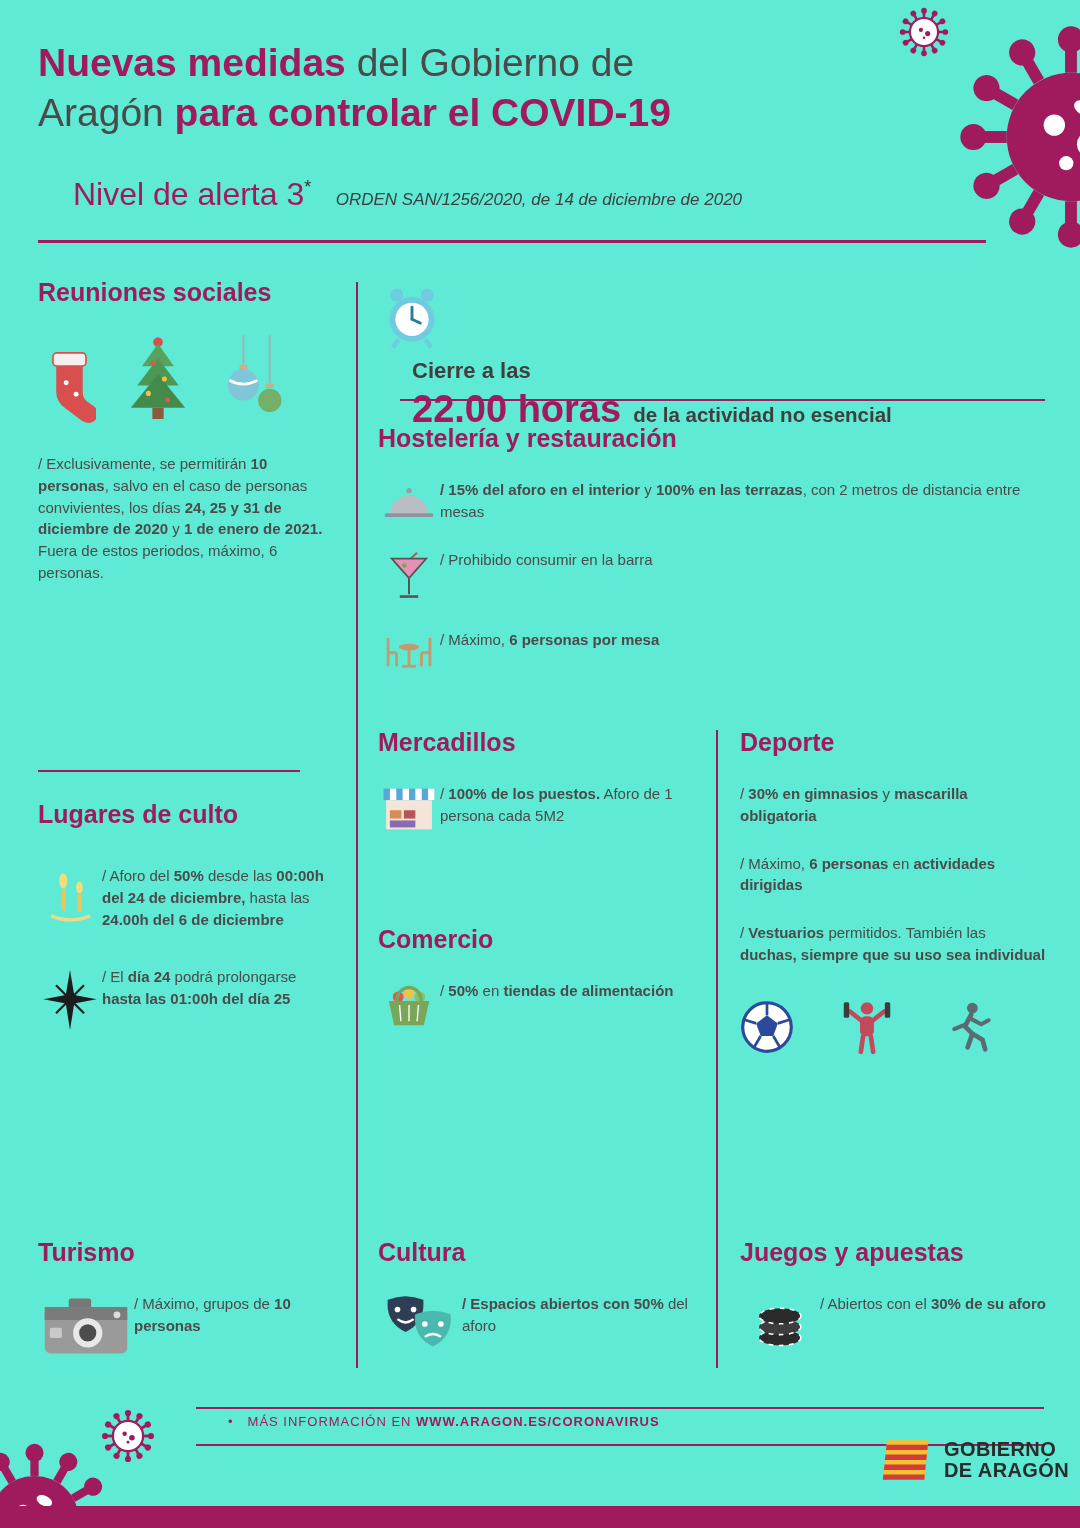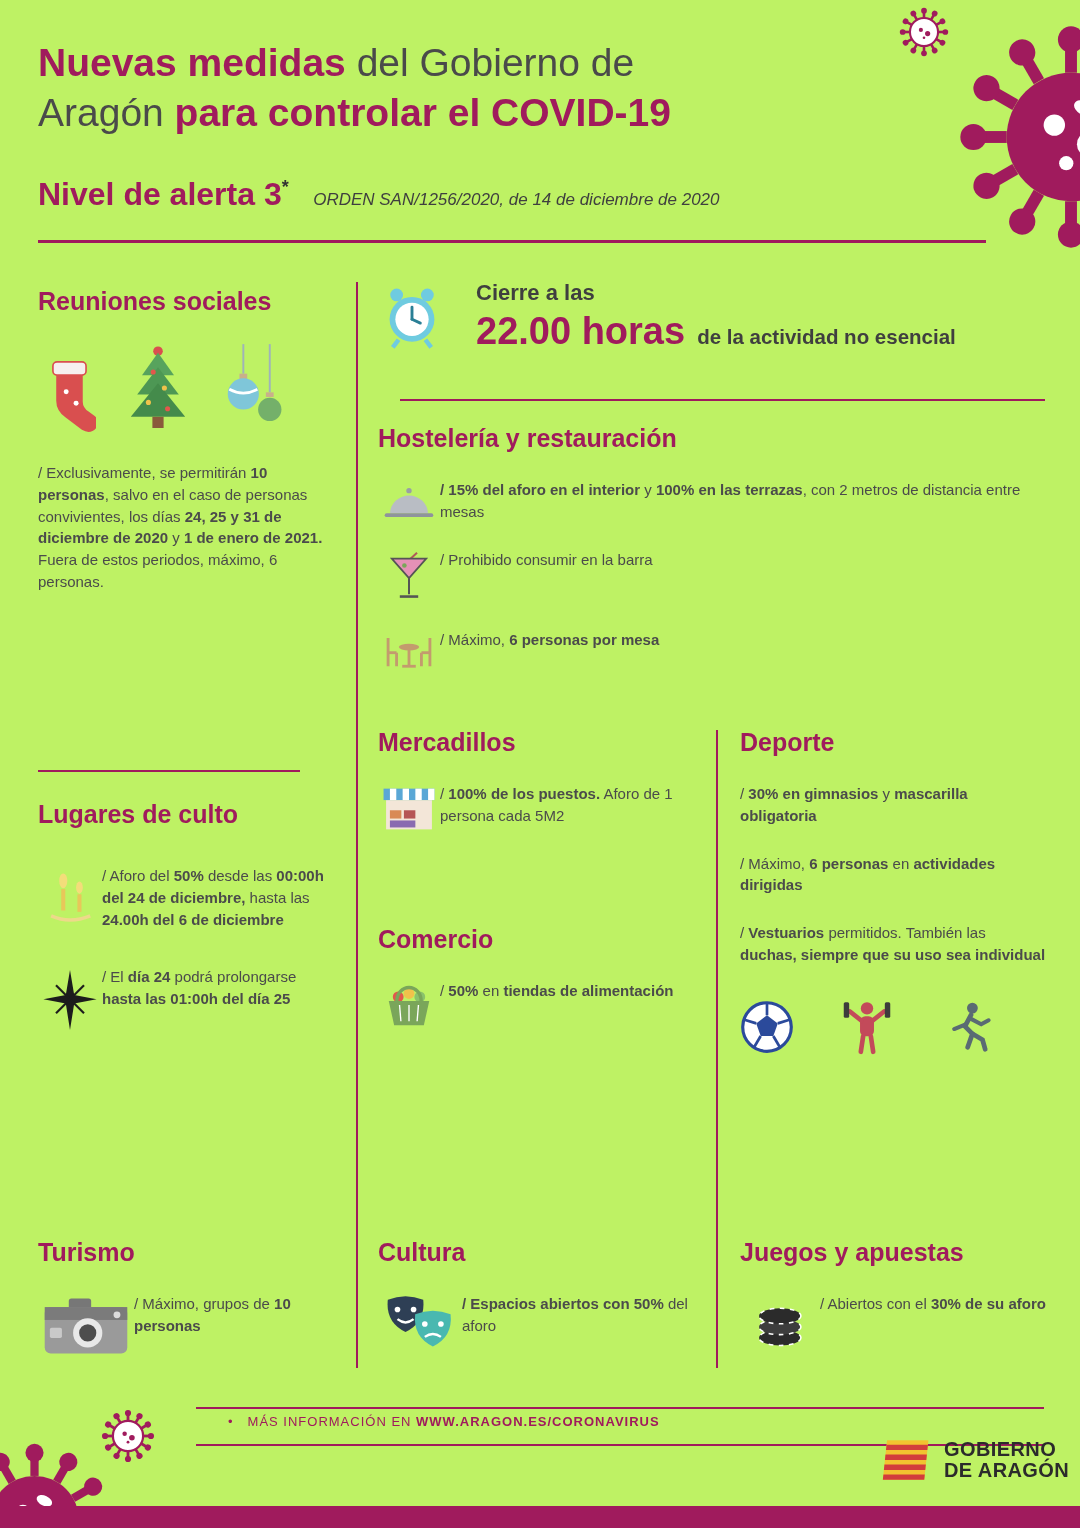--- a/index.html
+++ b/index.html
@@ -1,48 +1,48 @@
 <!DOCTYPE html>
 <html><head>
 <meta charset="utf-8">
 <style>
   :root{
     --ac:#a01b5d;
     --dk:#4a4a4a;
   }
   *{margin:0;padding:0;box-sizing:border-box}
   html,body{background:#ffffff;font-family:"Liberation Sans",sans-serif;}
-  .page{position:relative;width:1080px;height:1528px;background:#bef264;overflow:hidden;margin:0 auto;}
+  .page{position:relative;width:1080px;height:1528px;background:#5eead4;overflow:hidden;margin:0 auto;}
 
   
   .accent{color:var(--ac);font-weight:700}
   .dark{color:var(--dk);font-weight:400}
   .b{font-weight:700}
 
   
   .title{position:absolute;left:38px;top:38px;font-size:39px;line-height:1.28;font-weight:700;color:var(--dk);}
   .title .tl{display:block}
   .alert-row{position:absolute;left:38px;top:176px;white-space:nowrap;}
-  .alert-level{color:var(--ac);font-size:32px;font-weight:700;}
+  .alert-level{color:var(--ac);font-size:32px;font-weight:400;margin-left:35px;}
   .alert-level sup{font-size:18px;color:#333;}
   .order-ref{font-size:17px;font-style:italic;font-weight:400;color:#3f3f3f;margin-left:20px;}
 
   .rule{position:absolute;background:var(--ac);}
   .rule-header{left:38px;top:240px;width:948px;height:2.5px;}
   .rule-mid{left:400px;top:399px;width:645px;height:2px;}
   .rule-left1{left:38px;top:770px;width:262px;height:2px;}
   .vrule{position:absolute;width:2px;background:var(--ac);}
   .vrule-1{left:356px;top:282px;height:1086px;}
   .vrule-2{left:716px;top:730px;height:638px;}
 
   h2{color:var(--ac);font-size:25px;font-weight:700;}
   .body{font-size:15px;color:#4b4b4b;line-height:1.45;}
 
   .sec{position:absolute;}
-  .sec-reuniones{left:38px;top:287px;width:296px;}
+  .sec-reuniones{left:38px;top:278px;width:296px;}
   .sec-culto{left:38px;top:800px;width:296px;}
   .sec-turismo{left:38px;top:1238px;width:300px;}
   .sec-closure{left:380px;top:280px;width:670px;}
   .sec-hosteleria{left:378px;top:424px;width:668px;}
   .sec-mercadillos{left:378px;top:728px;width:322px;}
   .sec-comercio{left:378px;top:925px;width:322px;}
   .sec-cultura{left:378px;top:1238px;width:322px;}
   .sec-deporte{left:740px;top:728px;width:306px;}
   .sec-juegos{left:740px;top:1238px;width:306px;}
 
@@ -50,21 +50,21 @@
   .sec-reuniones .body{margin-top:24px;}
 
   .item{display:flex;align-items:flex-start;margin-top:26px;}
   .item .item-icon{flex:0 0 62px;display:flex;justify-content:center;padding-top:2px;}
   .item .body{flex:1;}
 
   .sec-culto .item{margin-top:36px;}
   .sec-culto .item .item-icon{flex:0 0 64px;}
 
   
-  .closure-wrap{display:flex;align-items:flex-start;}
+  .closure-wrap{display:flex;align-items:flex-start;flex-direction:column;}
   .closure-clock{flex:0 0 64px;margin-top:2px;}
   .closure-text{margin-left:32px;}
   .closure-intro{font-size:22px;font-weight:700;color:#3f3f3f;}
   .closure-line2{margin-top:4px;display:flex;align-items:baseline;}
   .closure-time{font-size:38px;font-weight:700;color:var(--ac);}
   .closure-detail{font-size:20.5px;font-weight:700;color:#3f3f3f;margin-left:12px;}
 
   .sec-deporte .t-item{margin-top:26px;}
   .sport-icons{display:flex;align-items:center;gap:42px;margin-top:32px;}
 

